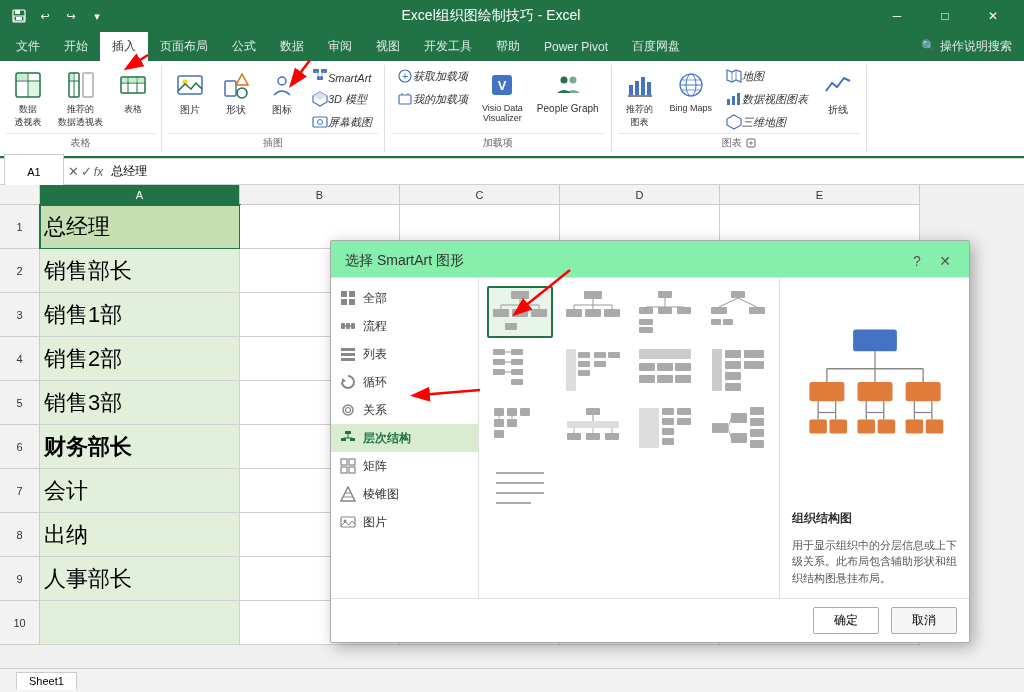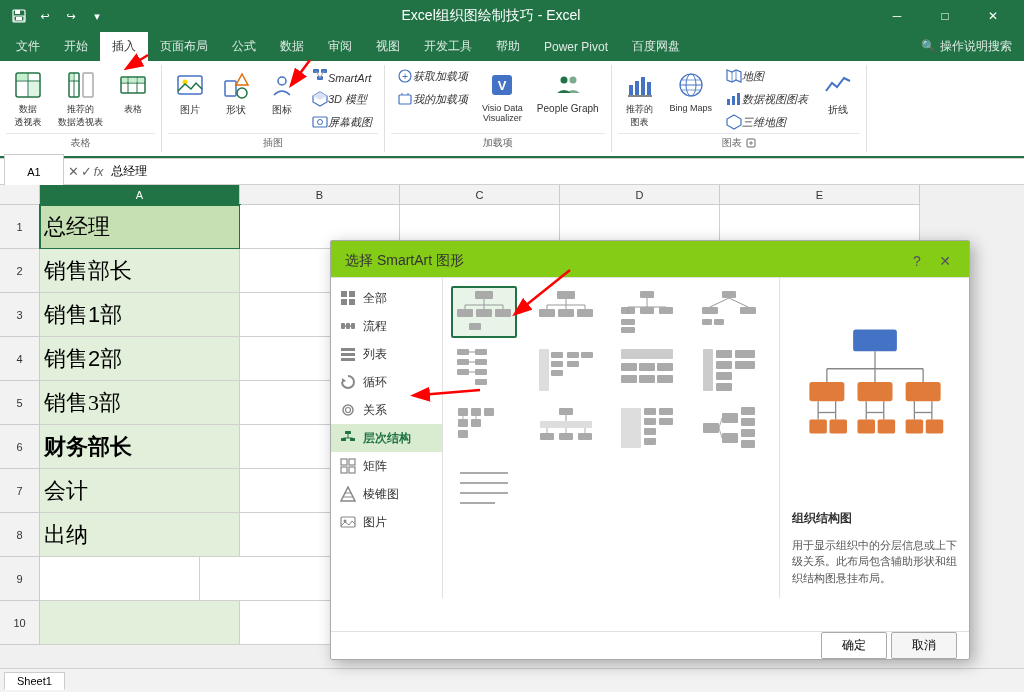--- a/index.html
+++ b/index.html
@@ -59,49 +59,49 @@
     .cell-a { width: 200px; min-width: 200px; font-size: 22px; font-weight: normal; }
     .cell-b { width: 160px; min-width: 160px; }
     .cell-c { width: 160px; min-width: 160px; }
     .cell-d { width: 160px; min-width: 160px; }
     .cell-e { width: 120px; min-width: 120px; }
     .row-height { height: 44px; }
 
     
     .dialog-backdrop { position: fixed; top: 0; left: 0; width: 100%; height: 100%; z-index: 100; }
     .dialog { position: absolute; top: 240px; left: 330px; width: 640px; background: white; border: 1px solid #aaa; box-shadow: 4px 4px 16px rgba(0,0,0,0.3); border-radius: 2px; }
-    .dialog-title { background: #84cc16; padding: 10px 14px 6px; display: flex; justify-content: space-between; align-items: center; border-bottom: 1px solid #e0e0e0; }
+    .dialog-title { background: #86efac; padding: 10px 14px 6px; display: flex; justify-content: space-between; align-items: center; border-bottom: 1px solid #e0e0e0; }
     .dialog-title-text { font-size: 14px; color: #333; }
     .dialog-controls { display: flex; gap: 8px; align-items: center; }
     .dialog-ctrl-btn { width: 20px; height: 20px; display: flex; align-items: center; justify-content: center; cursor: pointer; color: #555; font-size: 14px; border: none; background: transparent; }
 
     .dialog-body { display: flex; height: 320px; }
-    .dialog-left { width: 112px; border-right: 1px solid #e0e0e0; padding: 6px 0; overflow-y: auto; }
+    .dialog-left { width: 148px; border-right: 1px solid #e0e0e0; padding: 6px 0; overflow-y: auto; }
     .dialog-cat { display: flex; align-items: center; padding: 5px 8px; cursor: pointer; gap: 6px; font-size: 12px; color: #333; }
     .dialog-cat.active { background: #d9ecd0; color: #217346; }
     .dialog-cat-icon { width: 18px; height: 18px; display: flex; align-items: center; justify-content: center; font-size: 14px; }
 
     .dialog-center { flex: 1; padding: 8px; display: grid; grid-template-columns: repeat(4, 1fr); gap: 6px; overflow-y: auto; align-content: start; }
     .smartart-item { width: 66px; height: 52px; border: 2px solid transparent; cursor: pointer; display: flex; align-items: center; justify-content: center; border-radius: 2px; }
     .smartart-item.selected { border-color: #217346; background: #e8f4e8; }
 
     .dialog-right { width: 190px; border-left: 1px solid #e0e0e0; padding: 12px; display: flex; flex-direction: column; gap: 10px; }
     .preview-area { flex: 1; display: flex; align-items: center; justify-content: center; }
     .preview-label { font-size: 12px; font-weight: bold; color: #333; }
     .preview-desc { font-size: 11px; color: #555; line-height: 1.5; }
 
-    .dialog-footer { border-top: 1px solid #e0e0e0; padding: 0 12px; display: flex; justify-content: flex-end; gap: 4px; margin-top: 33px; }
+    .dialog-footer { border-top: 1px solid #e0e0e0; padding: 8px 12px; display: flex; justify-content: flex-end; gap: 12px; }
     .dialog-btn { padding: 4px 20px; font-size: 12px; cursor: pointer; border: 1px solid #aaa; background: #f5f5f5; border-radius: 2px; }
     .dialog-btn.primary { background: #fff; border-color: #aaa; }
 
     
     .org-preview { width: 140px; height: 140px; }
 
     
-    .sheet-tabs { display: flex; align-items: center; height: 24px; background: #f2f2f2; border-top: 1px solid #d0d0d0; padding: 0 4px; gap: 2px; }
+    .sheet-tabs { display: flex; align-items: center; height: 24px; background: #f2f2f2; border-top: 1px solid #d0d0d0; padding: 0 16px; gap: 2px; }
     .sheet-tab { padding: 2px 12px; font-size: 11px; border: 1px solid #ccc; background: white; cursor: pointer; }
     .sheet-tab.active { background: white; border-bottom: 1px solid white; }
   </style>
 </head>
 <body>
 
 <div class="title-bar">
   <div class="title-bar-left">
     <div class="qat">
 
@@ -415,21 +415,21 @@
           <div class="grid-row">
             <div class="row-header" style="height: 44px;">4</div>
             <div class="cell cell-a row-height selected-col" style="font-size: 22px; font-weight: normal; width: 200px; min-width: 200px;">销售2部</div>
             <div class="cell cell-b row-height" style="width: 160px; min-width: 160px;"></div>
             <div class="cell cell-c row-height" style="width: 160px; min-width: 160px;"></div>
             <div class="cell cell-d row-height" style="width: 160px; min-width: 160px;"></div>
             <div class="cell cell-e row-height" style="width: 200px; min-width: 200px;"></div>
           </div>
           <div class="grid-row">
             <div class="row-header" style="height: 44px;">5</div>
-            <div class="cell cell-a row-height selected-col" style="font-size: 22px; font-weight: normal; width: 200px; min-width: 200px; font-family: Liberation Serif, serif;">销售3部</div>
+            <div class="cell cell-a row-height selected-col" style="font-size: 22px; font-weight: normal; width: 200px; min-width: 200px;">销售3部</div>
             <div class="cell cell-b row-height" style="width: 160px; min-width: 160px;"></div>
             <div class="cell cell-c row-height" style="width: 160px; min-width: 160px;"></div>
             <div class="cell cell-d row-height" style="width: 160px; min-width: 160px;"></div>
             <div class="cell cell-e row-height" style="width: 200px; min-width: 200px;"></div>
           </div>
           <div class="grid-row">
             <div class="row-header" style="height: 44px;">6</div>
             <div class="cell cell-a row-height selected-col" style="font-size: 22px; font-weight: bold; width: 200px; min-width: 200px;">财务部长</div>
             <div class="cell cell-b row-height" style="width: 160px; min-width: 160px;"></div>
             <div class="cell cell-c row-height" style="width: 160px; min-width: 160px;"></div>
@@ -447,20 +447,21 @@
           <div class="grid-row">
             <div class="row-header" style="height: 44px;">8</div>
             <div class="cell cell-a row-height selected-col" style="font-size: 22px; font-weight: normal; width: 200px; min-width: 200px;">出纳</div>
             <div class="cell cell-b row-height" style="width: 160px; min-width: 160px;"></div>
             <div class="cell cell-c row-height" style="width: 160px; min-width: 160px;"></div>
             <div class="cell cell-d row-height" style="width: 160px; min-width: 160px;"></div>
             <div class="cell cell-e row-height" style="width: 200px; min-width: 200px;"></div>
           </div>
           <div class="grid-row">
             <div class="row-header" style="height: 44px;">9</div>
+            <div class="cell cell-a row-height selected-col" style="font-size: 22px; font-weight: normal; width: 200px; min-width: 200px;">人事部长</div>
             <div class="cell cell-b row-height" style="width: 160px; min-width: 160px;"></div>
             <div class="cell cell-c row-height" style="width: 160px; min-width: 160px;"></div>
             <div class="cell cell-d row-height" style="width: 160px; min-width: 160px;"></div>
             <div class="cell cell-e row-height" style="width: 200px; min-width: 200px;"></div>
           </div>
           <div class="grid-row">
             <div class="row-header" style="height: 44px;">10</div>
             <div class="cell cell-a row-height selected-col" style="font-size: 22px; font-weight: normal; width: 200px; min-width: 200px;"></div>
             <div class="cell cell-b row-height" style="width: 160px; min-width: 160px;"></div>
             <div class="cell cell-c row-height" style="width: 160px; min-width: 160px;"></div>

